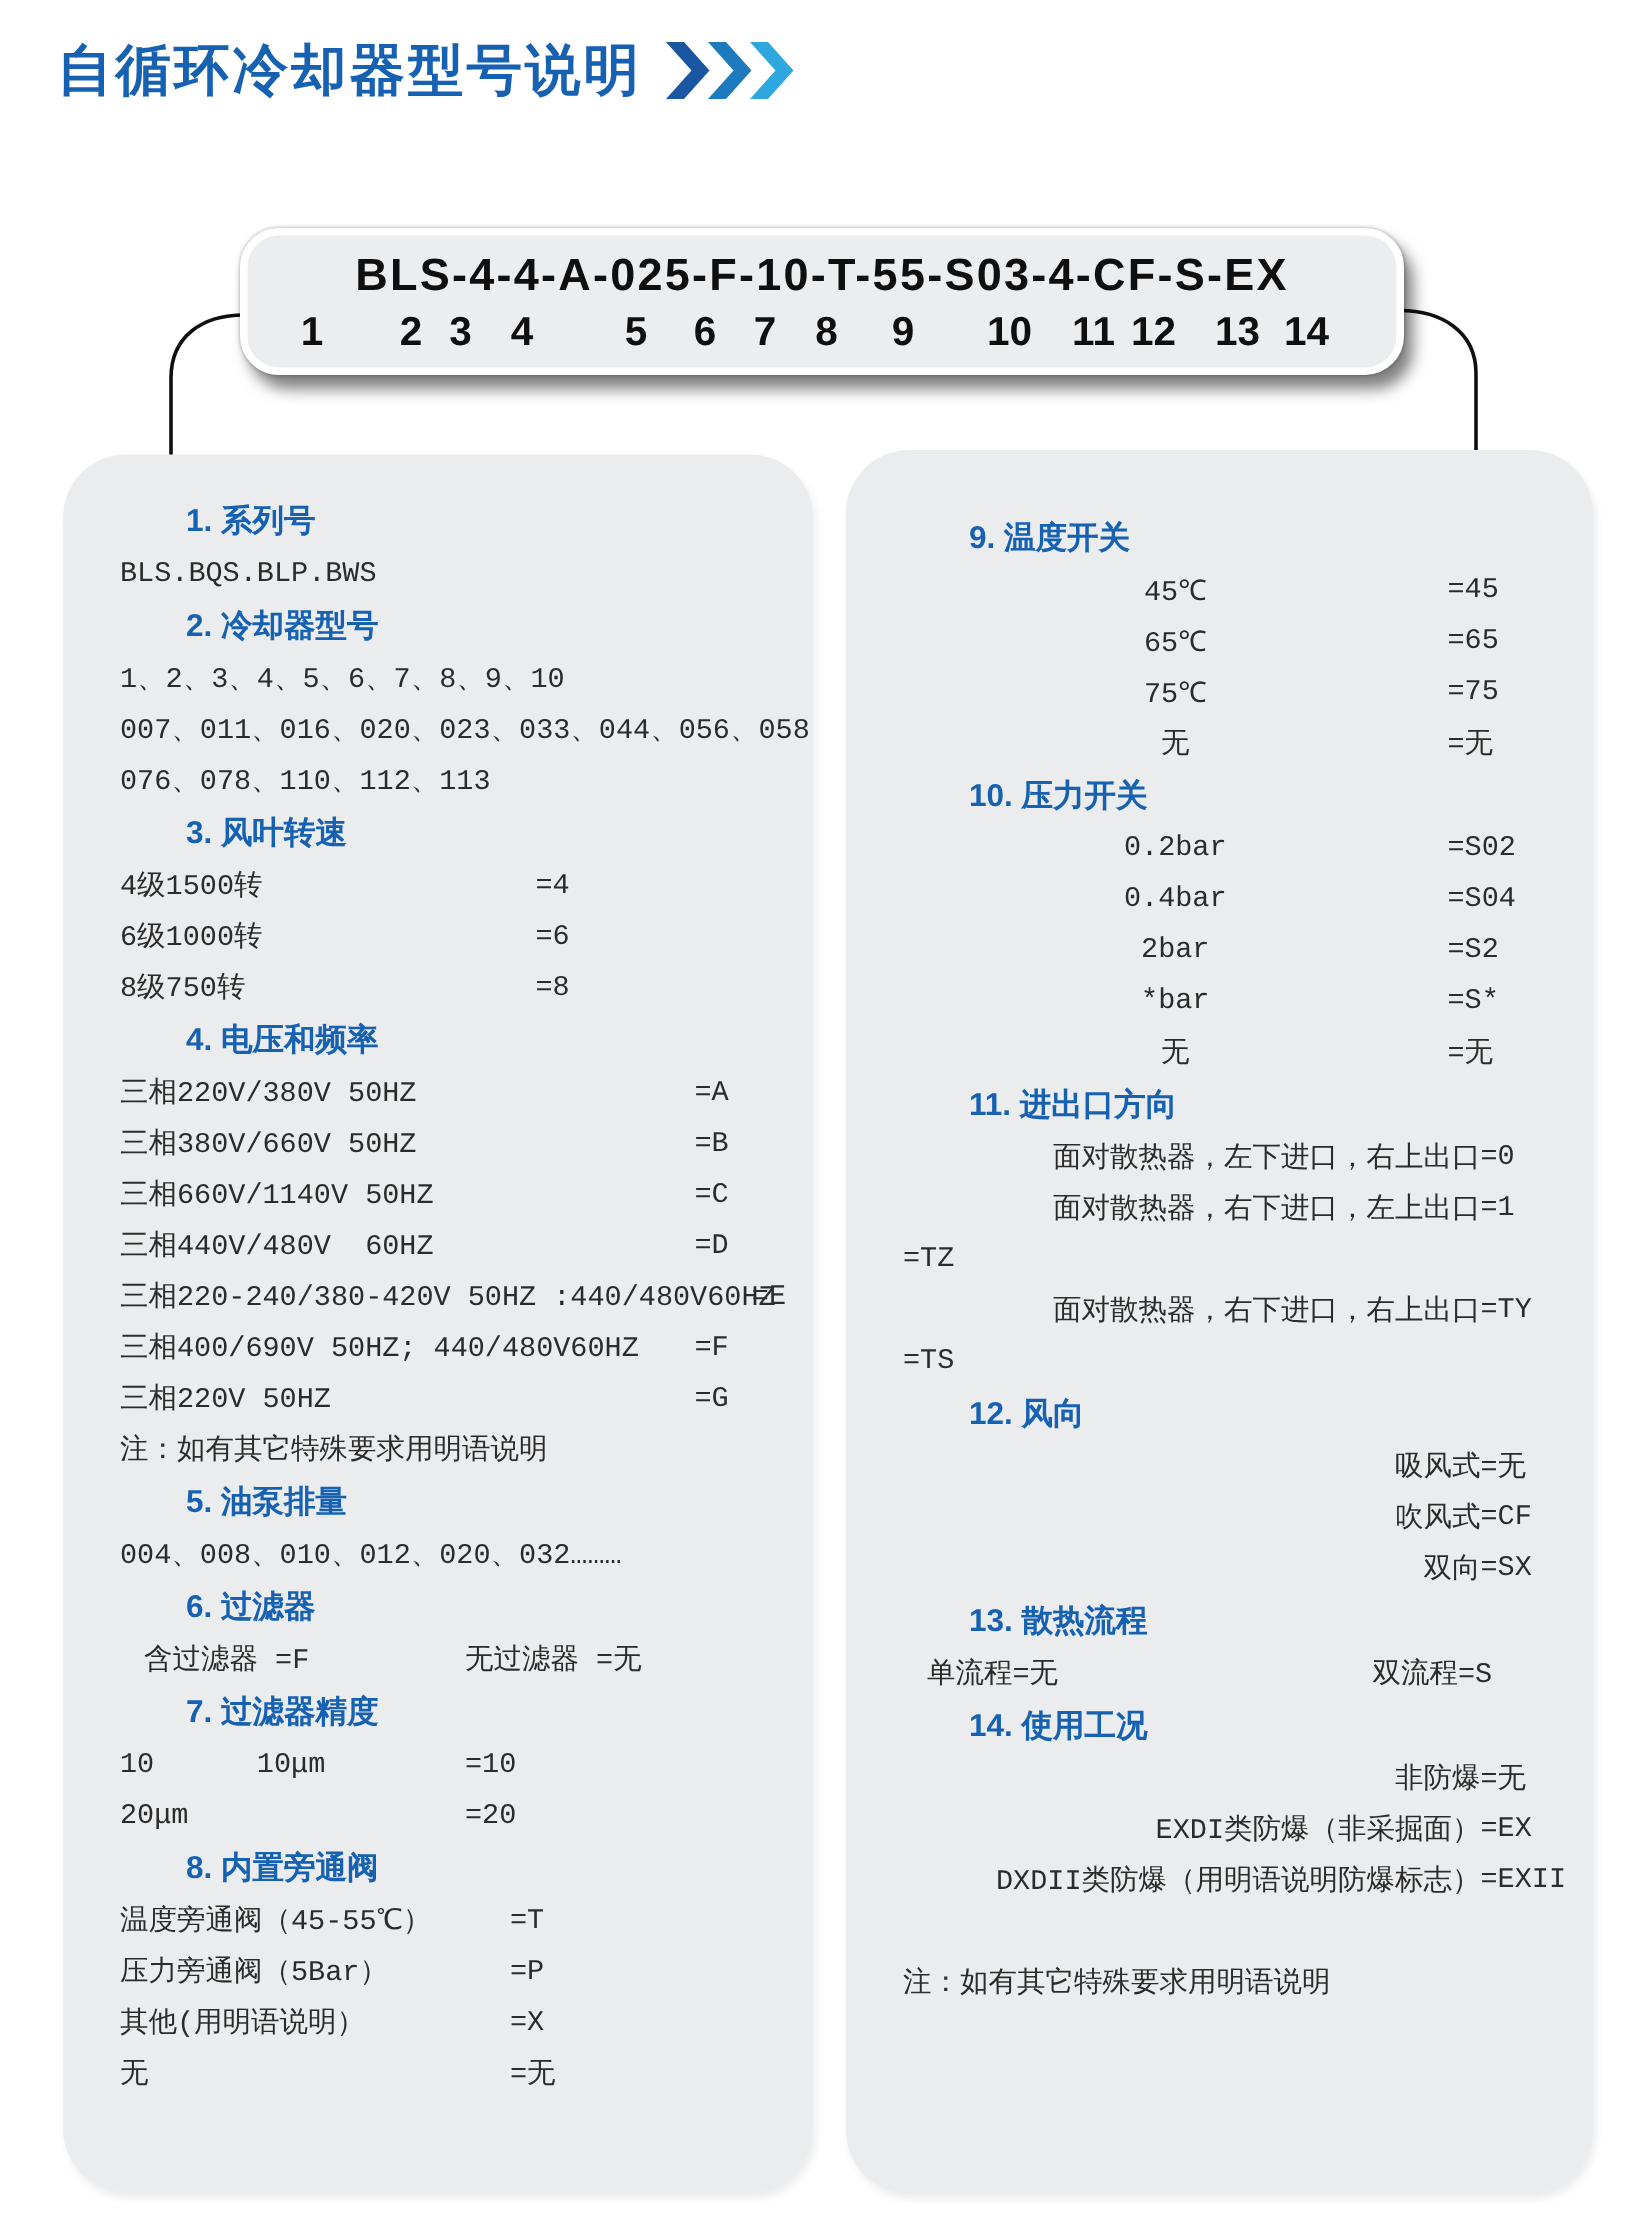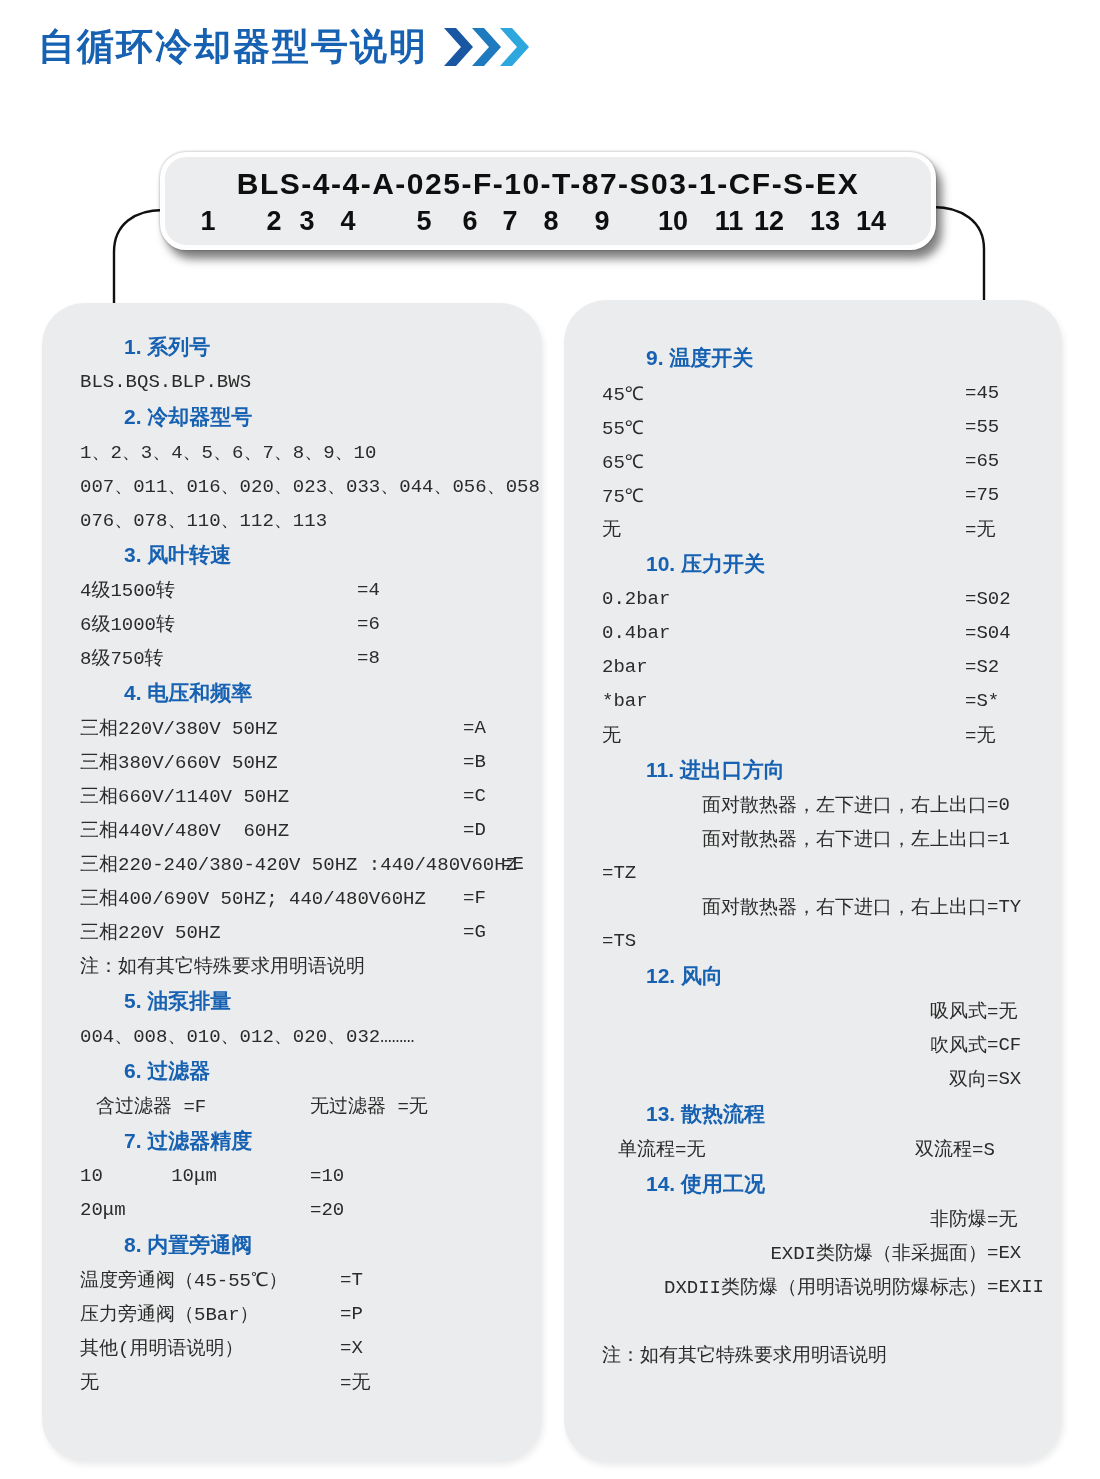--- a/index.html
+++ b/index.html
@@ -40,21 +40,21 @@
   .row.spacer{height:34px;}
   .lbl{display:inline-block;white-space:pre;}
   .code{white-space:pre;}
   .pair-item{display:inline-block;white-space:pre;margin-left:16px;}
 
   
   .c3 .lbl{min-width:277px;}
   .c4 .lbl{min-width:383px;}
   .c7 .lbl{min-width:230px;}
   .c8 .lbl{min-width:260px;}
-  .c9 .lbl{min-width:363px;}
+  .c9 .lbl{min-width:363px;text-align:center;}
   .c11 .lbl{min-width:385px;text-align:right;}
   .p6 .pi0{min-width:198px;}
   .p13 .pi0{min-width:281px;}
 </style>
 </head>
 <body>
 
 <div class="stage">
 
   <svg class="connector-svg" width="1100" height="1479" viewBox="0 0 1100 1479">
@@ -65,21 +65,21 @@
   <div class="header">
     <span class="page-title">自循环冷却器型号说明</span>
     <svg class="chevrons" width="88" height="38" viewBox="0 0 88 38">
       <polygon points="0,0 12,0 29,19 12,38 0,38 17,19" fill="#1a57a3"></polygon>
       <polygon points="28,0 40,0 57,19 40,38 28,38 45,19" fill="#1e7abf"></polygon>
       <polygon points="56,0 68,0 85,19 68,38 56,38 73,19" fill="#2ea6de"></polygon>
     </svg>
   </div>
 
   <div class="model-box">
-    <div class="model-code">BLS-4-4-A-025-F-10-T-87-S03-1-CF-S-EX</div>
+    <div class="model-code">BLS-4-4-A-025-F-10-T-55-S03-4-CF-S-EX</div>
     <span class="digit" style="left:43px">1</span>
     <span class="digit" style="left:109px">2</span>
     <span class="digit" style="left:142px">3</span>
     <span class="digit" style="left:183px">4</span>
     <span class="digit" style="left:259px">5</span>
     <span class="digit" style="left:305px">6</span>
     <span class="digit" style="left:345px">7</span>
     <span class="digit" style="left:386px">8</span>
     <span class="digit" style="left:437px">9</span>
     <span class="digit" style="left:508px">10</span>
@@ -118,21 +118,20 @@
       <div class="row c7"><span class="lbl">20μm</span><span class="code">=20</span></div>
       <div class="sec-header">8. 内置旁通阀</div>
       <div class="row c8"><span class="lbl">温度旁通阀（45-55℃）</span><span class="code">=T</span></div>
       <div class="row c8"><span class="lbl">压力旁通阀（5Bar）</span><span class="code">=P</span></div>
       <div class="row c8"><span class="lbl">其他(用明语说明）</span><span class="code">=X</span></div>
       <div class="row c8"><span class="lbl">无</span><span class="code">=无</span></div>
     </div>
   <div class="panel" id="panel-right">
       <div class="sec-header">9. 温度开关</div>
       <div class="row c9"><span class="lbl">45℃</span><span class="code">=45</span></div>
-      <div class="row c9"><span class="lbl">55℃</span><span class="code">=55</span></div>
       <div class="row c9"><span class="lbl">65℃</span><span class="code">=65</span></div>
       <div class="row c9"><span class="lbl">75℃</span><span class="code">=75</span></div>
       <div class="row c9"><span class="lbl">无</span><span class="code">=无</span></div>
       <div class="sec-header">10. 压力开关</div>
       <div class="row c9"><span class="lbl">0.2bar</span><span class="code">=S02</span></div>
       <div class="row c9"><span class="lbl">0.4bar</span><span class="code">=S04</span></div>
       <div class="row c9"><span class="lbl">2bar</span><span class="code">=S2</span></div>
       <div class="row c9"><span class="lbl">*bar</span><span class="code">=S*</span></div>
       <div class="row c9"><span class="lbl">无</span><span class="code">=无</span></div>
       <div class="sec-header">11. 进出口方向</div>

